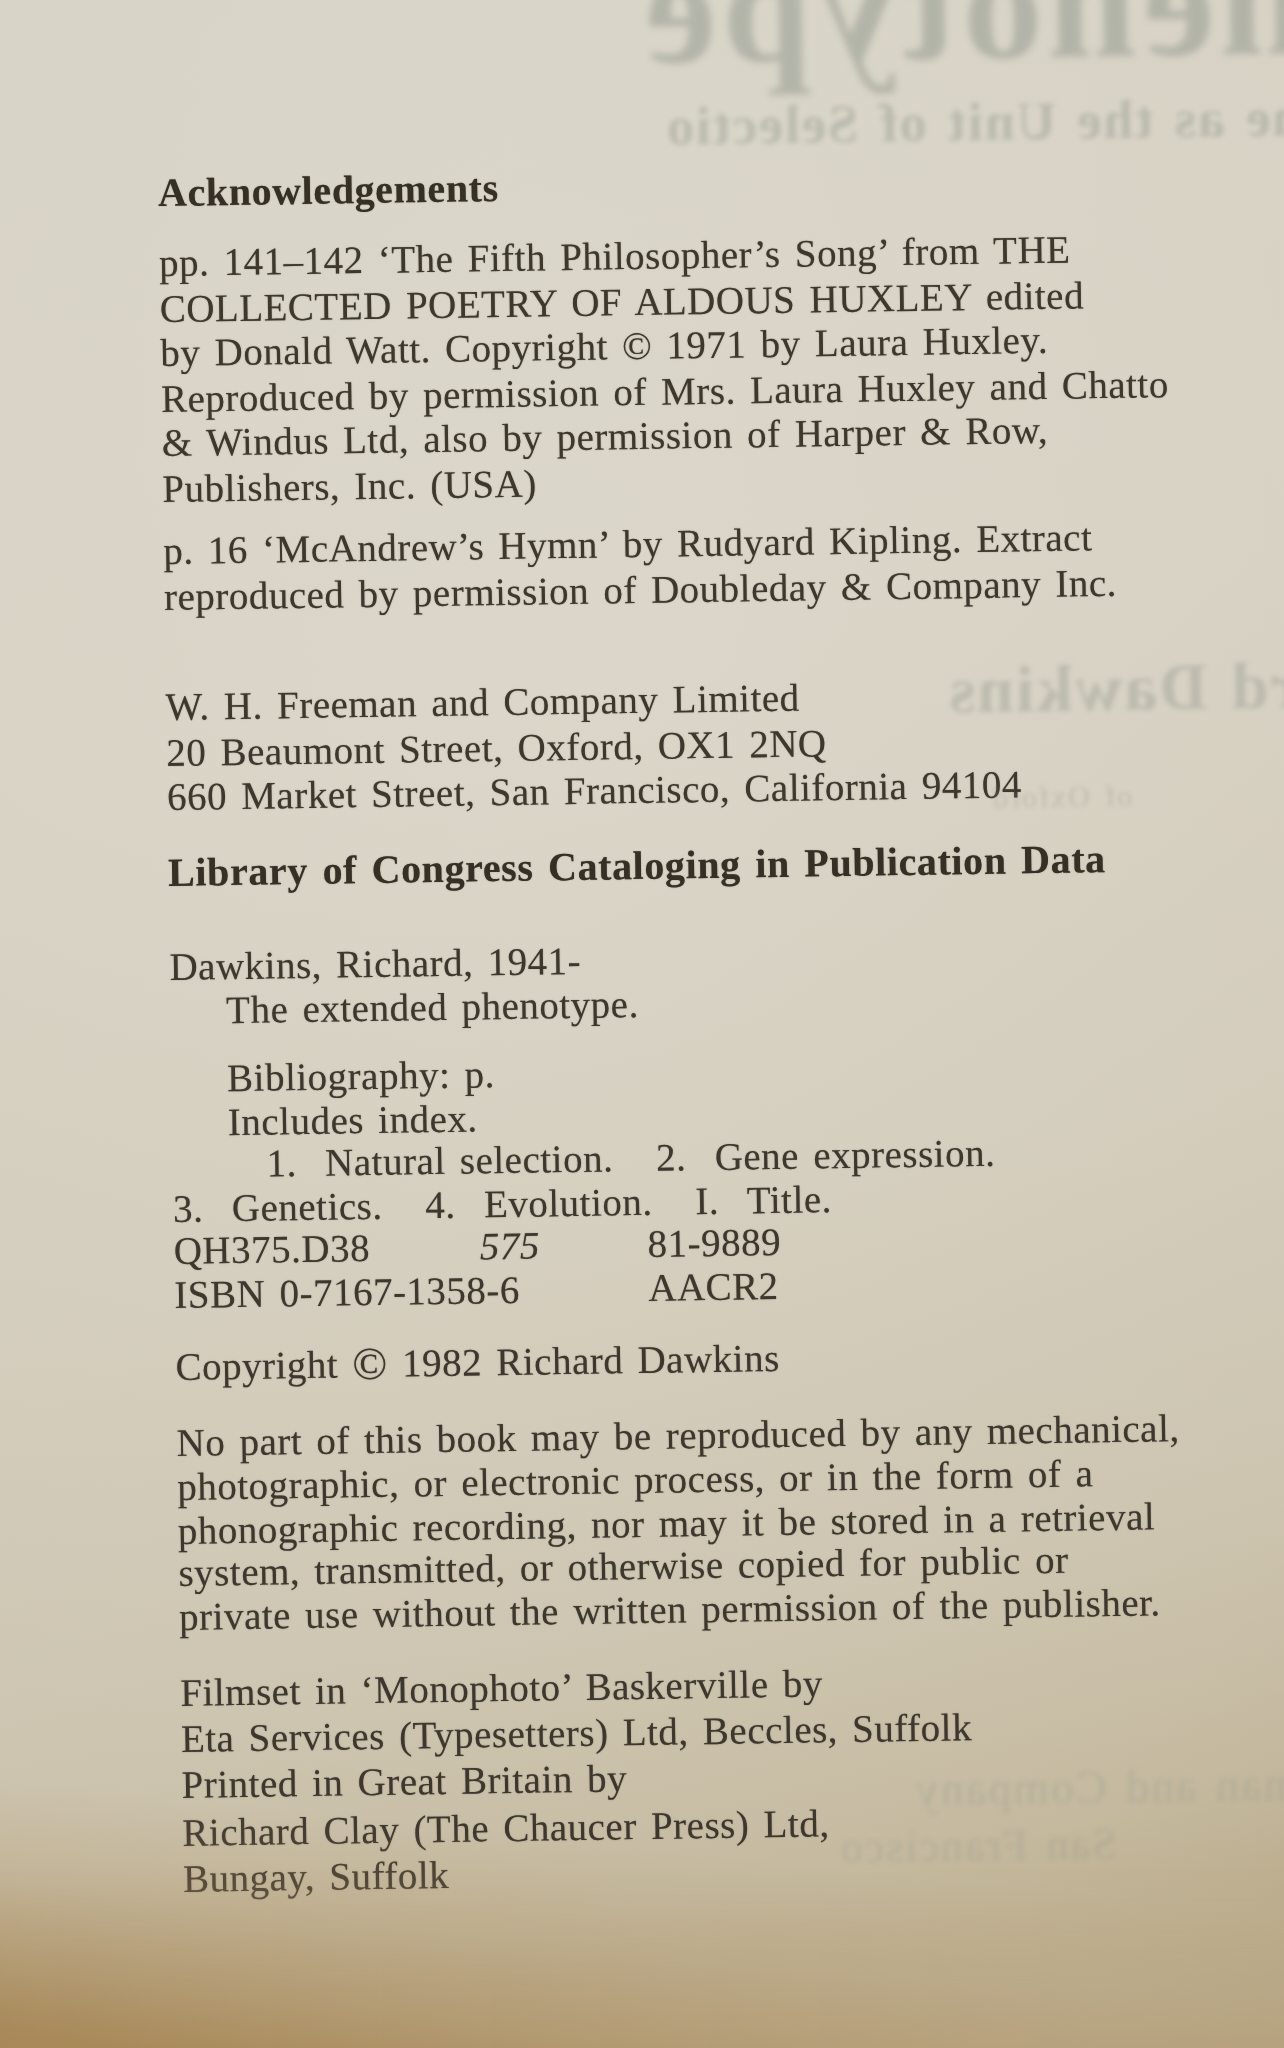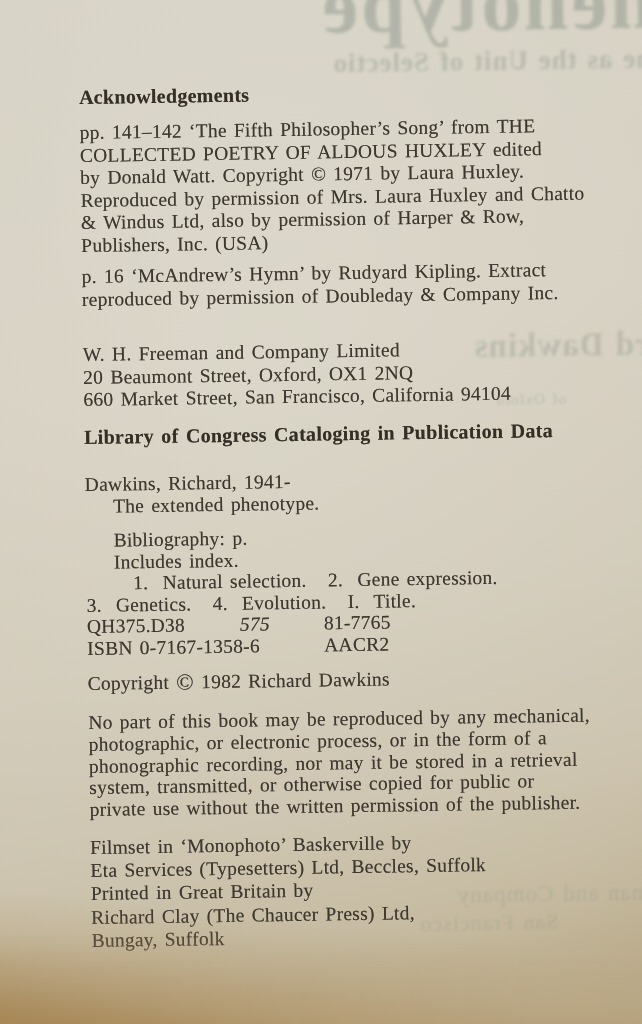--- a/index.html
+++ b/index.html
@@ -109,21 +109,21 @@
       <div class="line">Dawkins, Richard, 1941-</div>
       <div class="line ind1">The extended phenotype.</div>
       <div class="gap"></div>
       <div class="line ind1">Bibliography: p.</div>
       <div class="line ind1">Includes index.</div>
       <div class="line ind2">1.  Natural selection.   2.  Gene expression.</div>
       <div class="line">3.  Genetics.   4.  Evolution.   I.  Title.</div>
       <div class="row">
         <span class="c1">QH375.D38</span>
         <span class="c2">575</span>
-        <span class="c3">81-7765</span>
+        <span class="c3">81-9889</span>
       </div>
       <div class="row">
         <span class="c1">ISBN 0-7167-1358-6</span>
         <span class="c3">AACR2</span>
       </div>
     </div>
 
     <div class="block" style="top:672px;">
       <span>Copyright</span>
       <span class="copysym">©</span>

